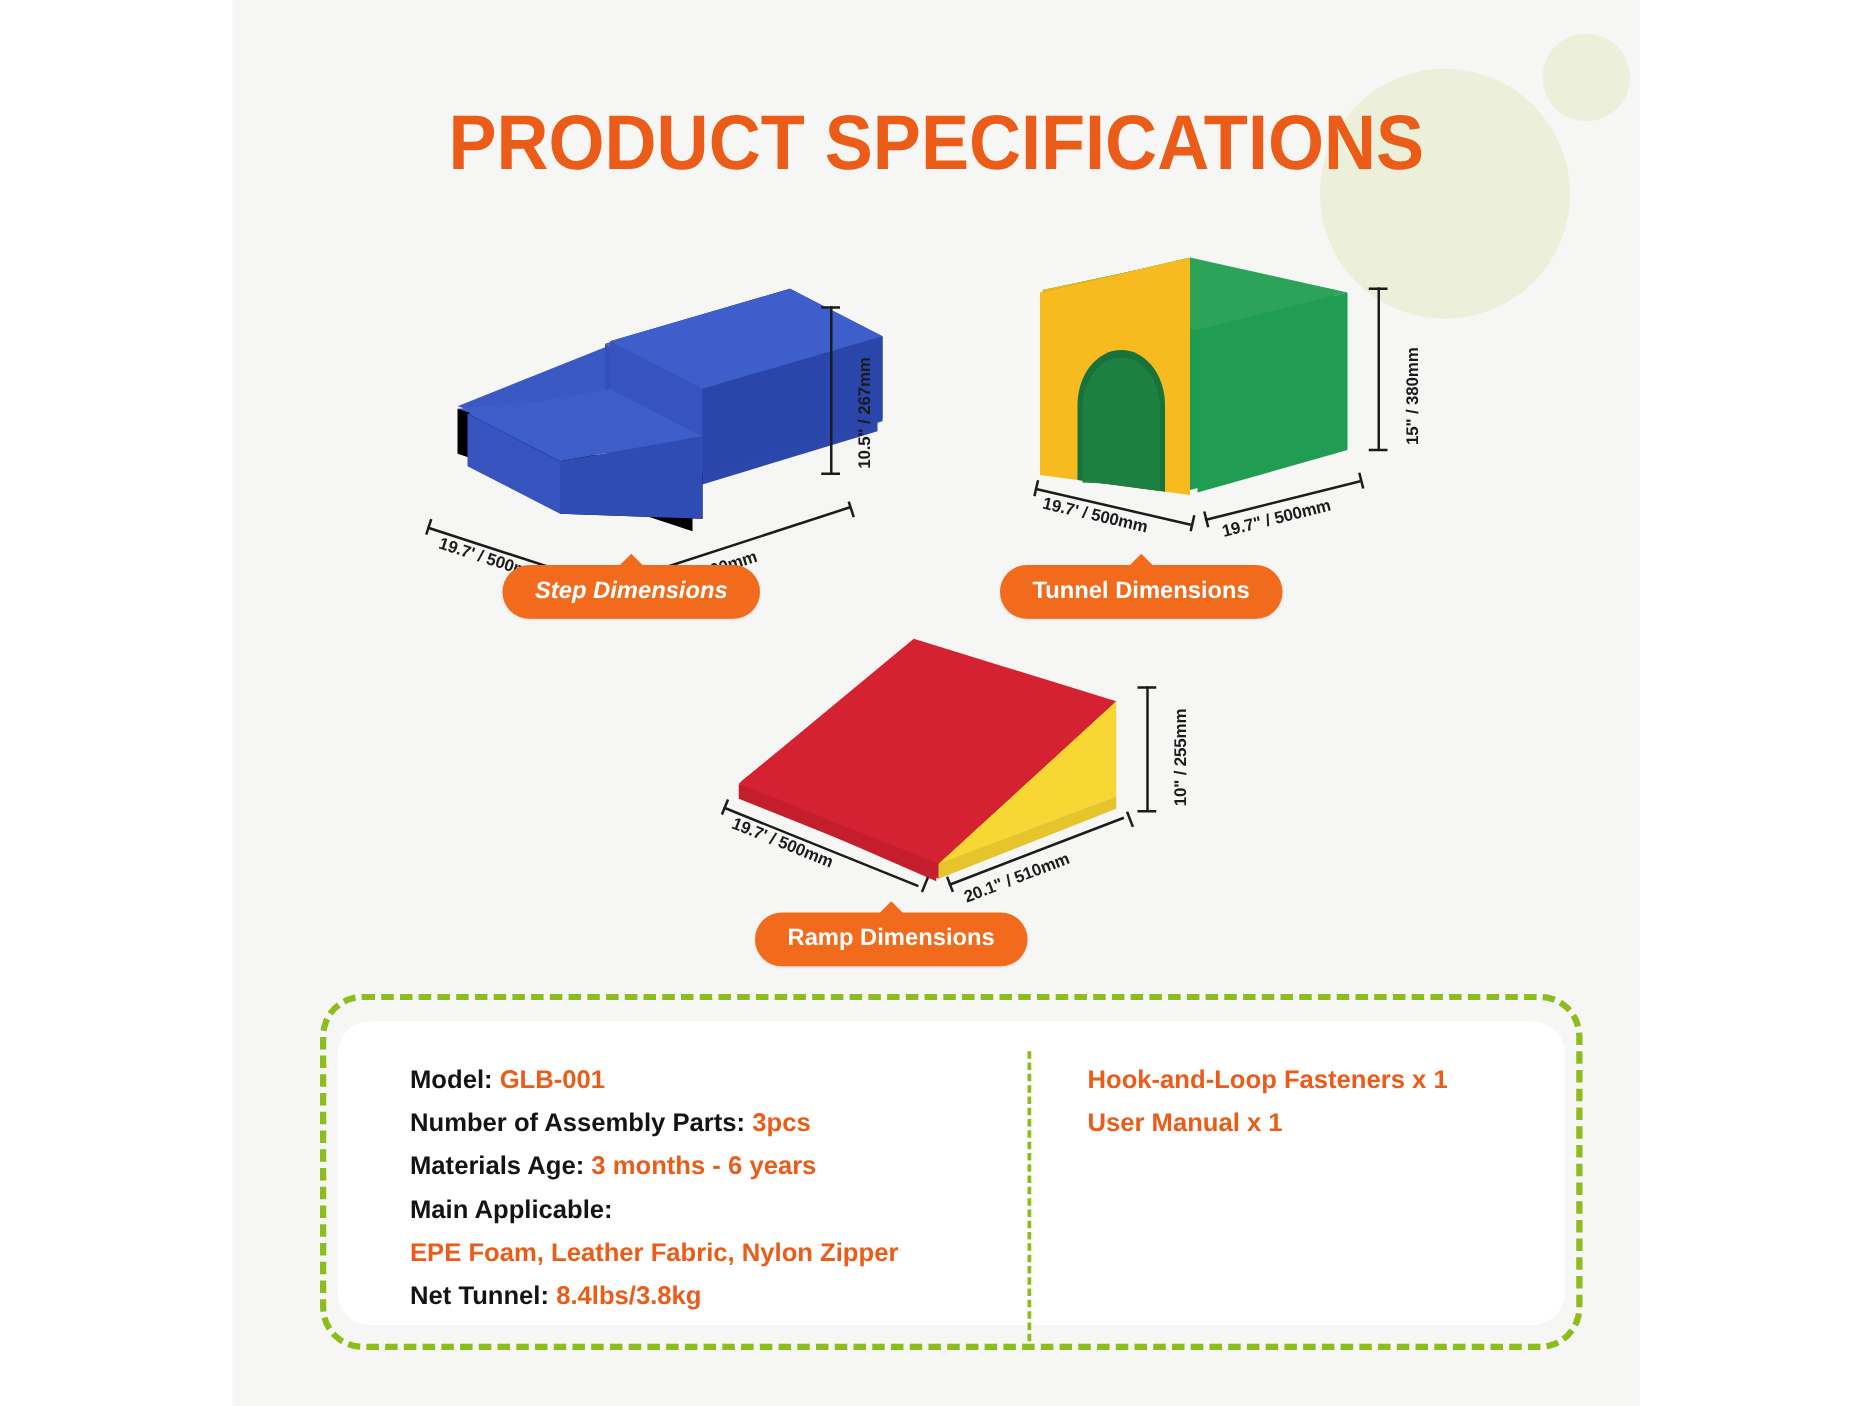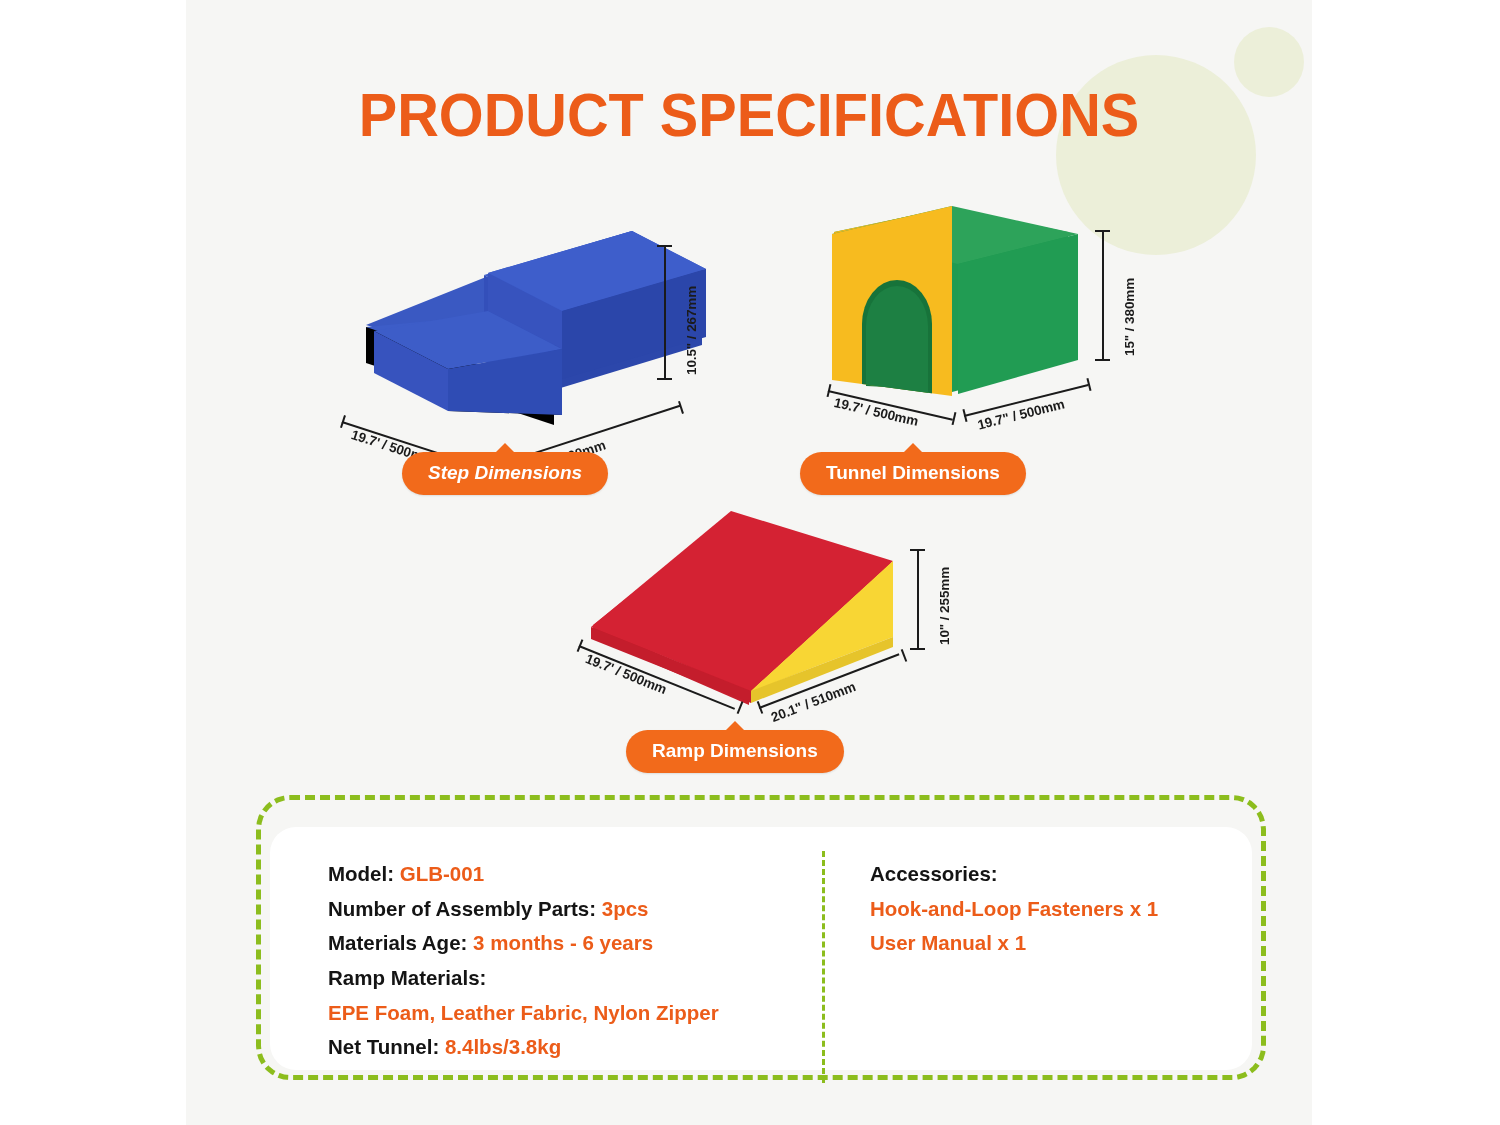--- a/index.html
+++ b/index.html
@@ -117,21 +117,21 @@
   #spec-dashed {
     position: absolute;
     left: 0; top: 0;
     width: 100%; height: 100%;
     box-sizing: border-box;
     border: 5px dashed #8cbd1d;
     border-radius: 34px;
   }
   #spec-card {
     position: absolute;
-    left: 14px; top: 32px;
+    left: 14px; top: 22px;
     width: 982px; height: 243px;
     background: #ffffff;
     border-radius: 26px;
     box-sizing: border-box;
     display: flex;
   }
   .spec-col {
     box-sizing: border-box;
     padding: 30px 0 0 58px;
   }
@@ -331,51 +331,50 @@
       <div class="cap" style="left:342px; top:154px; width:1.6px; height:13px; transform: rotate(-21deg);"></div>
       <div class="dim" style="left:208px; top:216px; transform: rotate(-21deg); transform-origin: 0 0;">20.1" / 510mm</div>
 
       
       <div class="dline dline-v" style="left:356px; top:54px; height:100px;"></div>
       <div class="cap" style="left:349px; top:54px; width:15px; height:1.6px;"></div>
       <div class="cap" style="left:349px; top:153px; width:15px; height:1.6px;"></div>
       <div class="dim dim-v" style="left:376px; top:150px;">10" / 255mm</div>
     </div>
 
-    <div class="pill" style="left:440px; top:730px;">Ramp Dimensions</div>
+    <div class="pill" style="left:418px; top:730px;">Ramp Dimensions</div>
 
     <div id="spec-wrap">
       <div id="spec-dashed"></div>
       <div id="spec-card">
 
         <div class="spec-col" id="spec-col-left">
           <div class="spec-line">
             <span>Model:</span>
             <span class="spec-val">GLB-001</span>
           </div>
           <div class="spec-line">
             <span>Number of Assembly Parts:</span>
             <span class="spec-val">3pcs</span>
           </div>
           <div class="spec-line">
             <span>Materials Age:</span>
             <span class="spec-val">3 months - 6 years</span>
           </div>
-          <div class="spec-line">Ramp Materials:</div>
+          <div class="spec-line">Main Applicable:</div>
           <div class="spec-val-line">EPE Foam, Leather Fabric, Nylon Zipper</div>
           <div class="spec-line">
             <span>Net Tunnel:</span>
             <span class="spec-val">8.4lbs/3.8kg</span>
           </div>
         </div>
 
         <div id="spec-divider"></div>
 
         <div class="spec-col" id="spec-col-right">
-          <div class="spec-line">Accessories:</div>
           <div class="spec-val-line">Hook-and-Loop Fasteners x 1</div>
           <div class="spec-val-line">User Manual x 1</div>
         </div>
 
       </div>
     </div>
 
   </div>
 </div>
 

